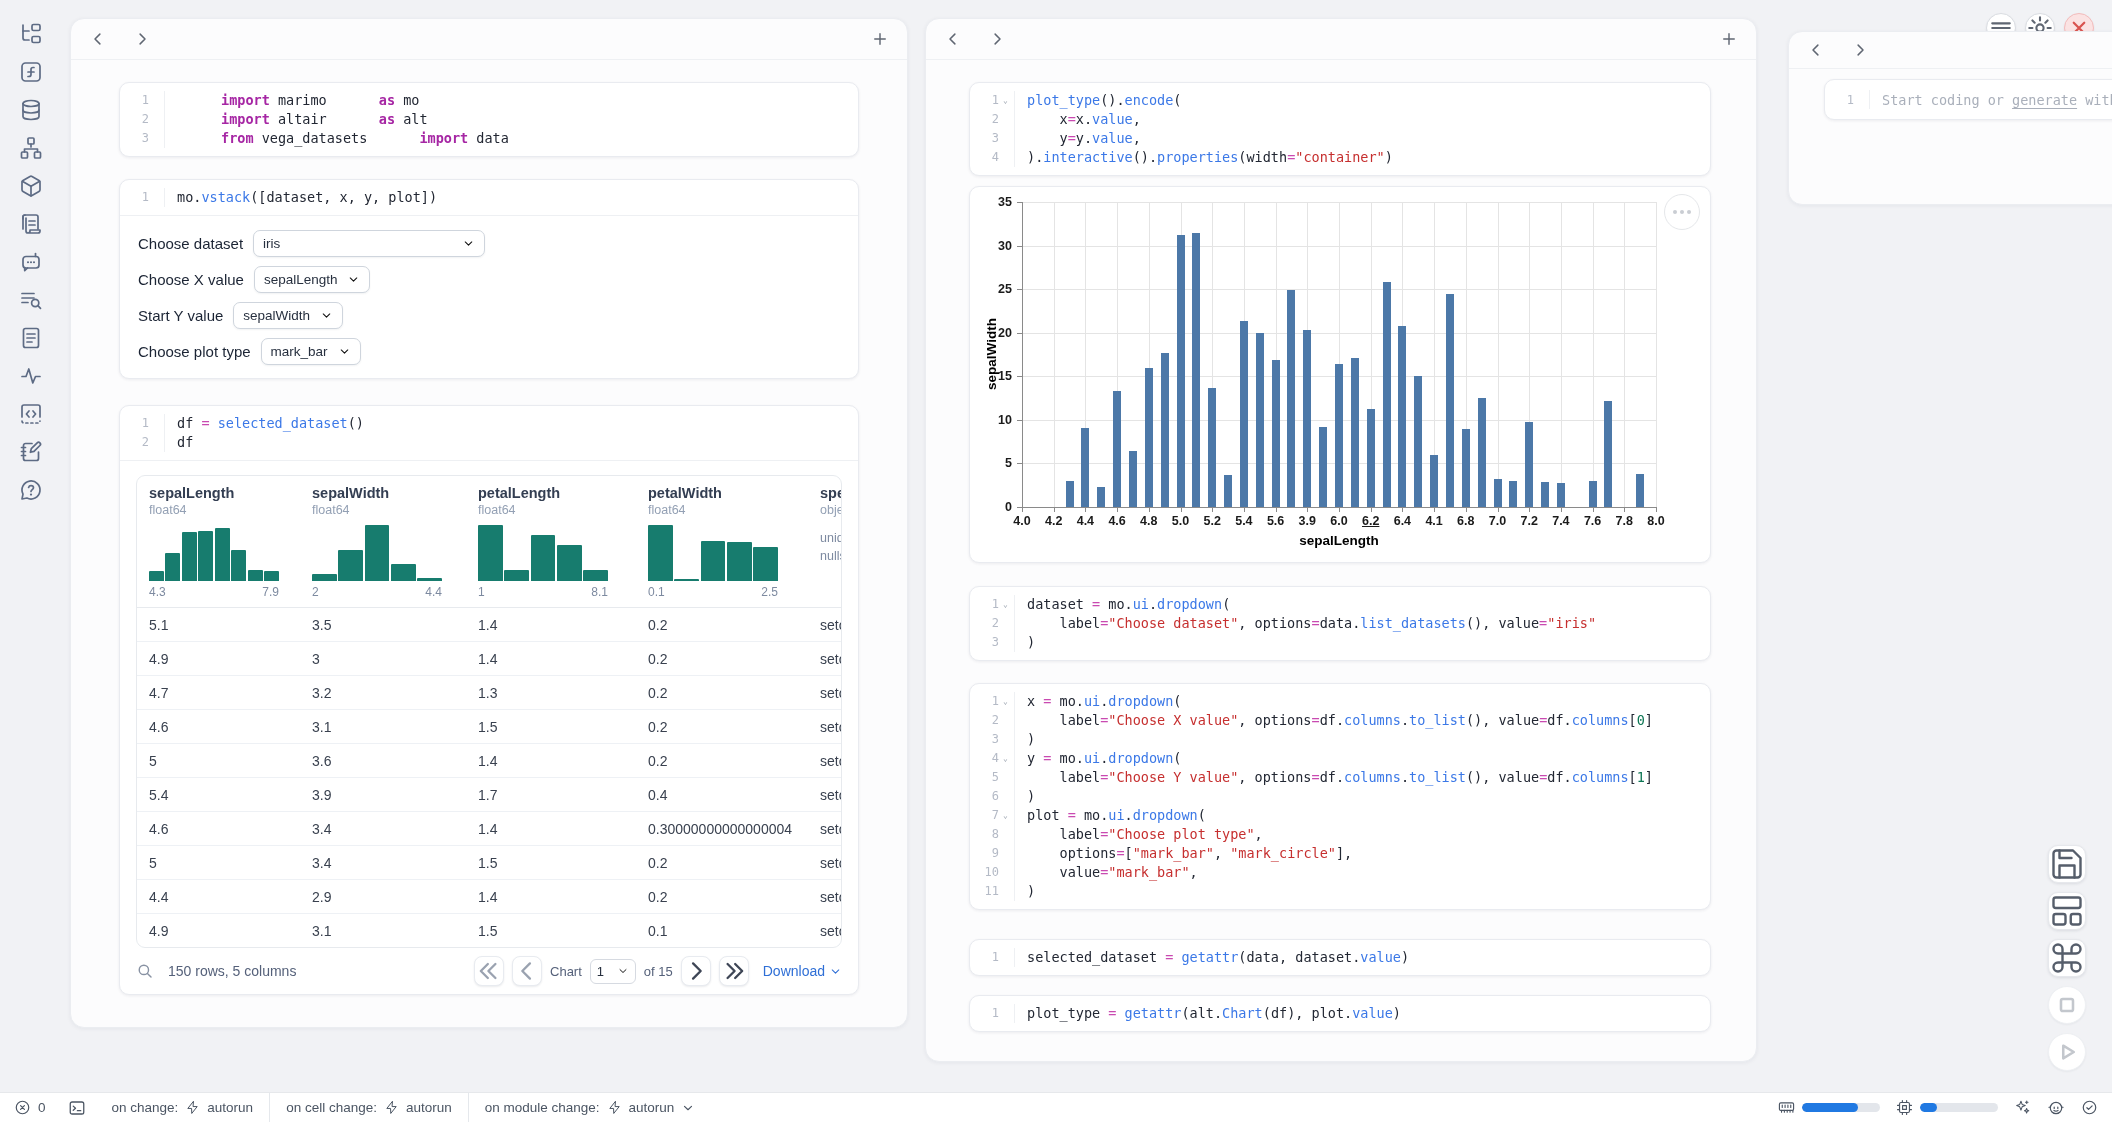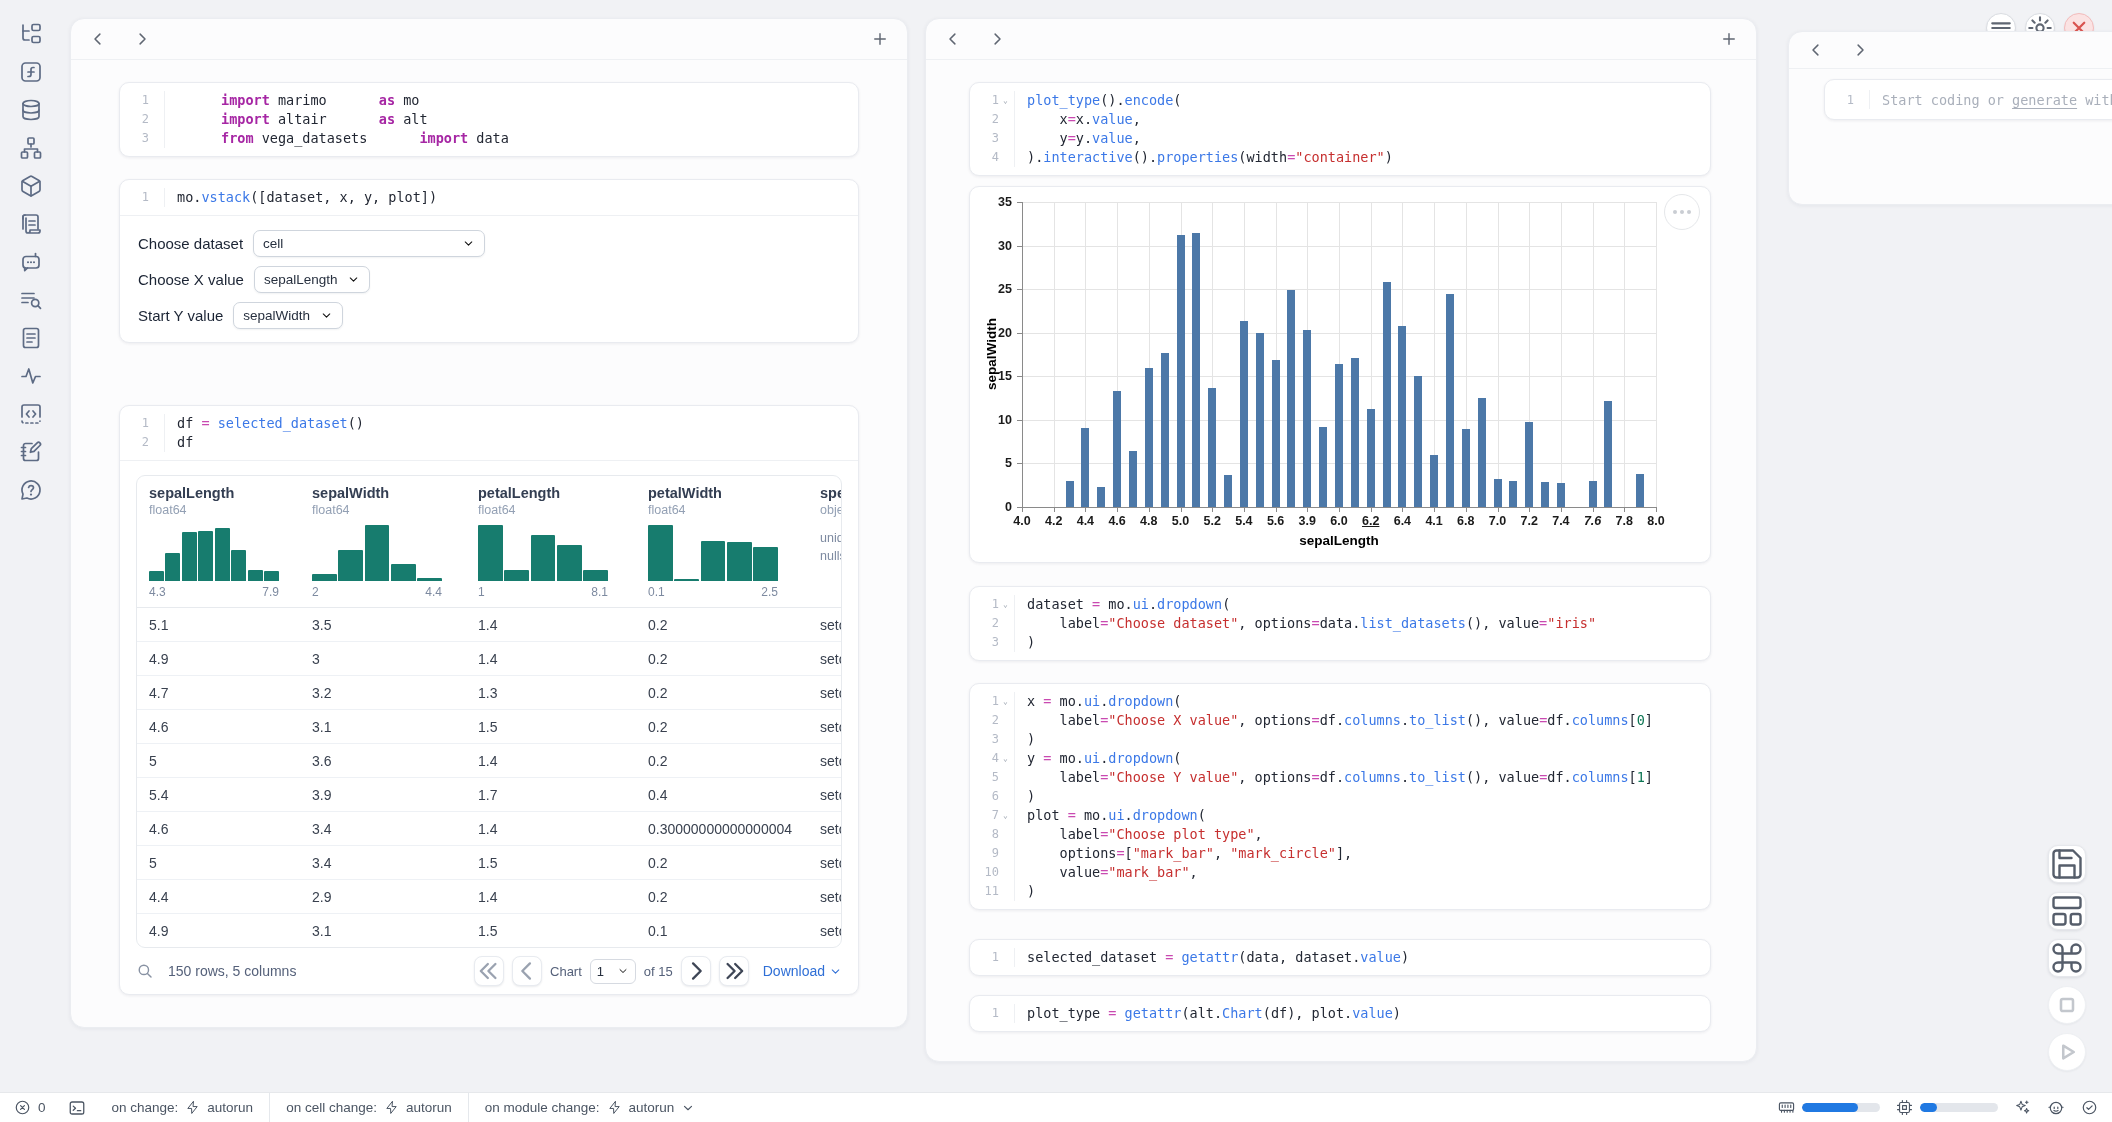--- a/index.html
+++ b/index.html
@@ -305,21 +305,21 @@
             <span class="fold"></span>
           </span>
           <span class="cc">mo.<span class="tok-fn">vstack</span>([dataset, x, y, plot])</span>
         </div>
       </div>
     <div class="divider"></div>
     <div class="controls" id="controls-output">
         <div class="ctl-row">
           <span>Choose dataset</span>
           <span class="select">
-            <span>cell</span>
+            <span>iris</span>
             <span class="sel-chev icon">
               <svg viewBox="0 0 24 24" width="100%" height="100%" fill="none" stroke="currentColor" stroke-width="2" stroke-linecap="round" stroke-linejoin="round">
                 <path d="M6 9.2 12 15l6-5.8"></path>
               </svg>
             </span>
           </span>
         </div>
         <div class="ctl-row">
           <span>Choose X value</span>
           <span class="select">
@@ -328,20 +328,31 @@
               <svg viewBox="0 0 24 24" width="100%" height="100%" fill="none" stroke="currentColor" stroke-width="2" stroke-linecap="round" stroke-linejoin="round">
                 <path d="M6 9.2 12 15l6-5.8"></path>
               </svg>
             </span>
           </span>
         </div>
         <div class="ctl-row">
           <span>Start Y value</span>
           <span class="select">
             <span>sepalWidth</span>
+            <span class="sel-chev icon">
+              <svg viewBox="0 0 24 24" width="100%" height="100%" fill="none" stroke="currentColor" stroke-width="2" stroke-linecap="round" stroke-linejoin="round">
+                <path d="M6 9.2 12 15l6-5.8"></path>
+              </svg>
+            </span>
+          </span>
+        </div>
+        <div class="ctl-row">
+          <span>Choose plot type</span>
+          <span class="select">
+            <span>mark_bar</span>
             <span class="sel-chev icon">
               <svg viewBox="0 0 24 24" width="100%" height="100%" fill="none" stroke="currentColor" stroke-width="2" stroke-linecap="round" stroke-linejoin="round">
                 <path d="M6 9.2 12 15l6-5.8"></path>
               </svg>
             </span>
           </span>
         </div>
       </div>
   </div>
 
@@ -691,21 +702,21 @@
       <div class="xtickm" style="left: 527.5px;"></div>
       <div class="xlab" style="left: 527.5px;">7.0</div>
       <div class="gridv" style="left: 559.2px;"></div>
       <div class="xtickm" style="left: 559.2px;"></div>
       <div class="xlab" style="left: 559.2px;">7.2</div>
       <div class="gridv" style="left: 590.9px;"></div>
       <div class="xtickm" style="left: 590.9px;"></div>
       <div class="xlab" style="left: 590.9px;">7.4</div>
       <div class="gridv" style="left: 622.6px;"></div>
       <div class="xtickm" style="left: 622.6px;"></div>
-      <div class="xlab" style="left: 622.6px; font-style: italic;">7.6</div>
+      <div class="xlab" style="left: 622.6px;">7.6</div>
       <div class="gridv" style="left: 654.3px;"></div>
       <div class="xtickm" style="left: 654.3px;"></div>
       <div class="xlab" style="left: 654.3px;">7.8</div>
       <div class="gridv" style="left: 686px;"></div>
       <div class="xtickm" style="left: 686px;"></div>
       <div class="xlab" style="left: 686px;">8.0</div>
       <div class="plot"></div>
       <div class="cbar" style="left: 95.55px; top: 293.857px; width: 8px; height: 26.1429px; background: rgb(76, 120, 168);"></div>
       <div class="cbar" style="left: 111.4px; top: 240.7px; width: 8px; height: 79.3px; background: rgb(76, 120, 168);"></div>
       <div class="cbar" style="left: 127.25px; top: 299.957px; width: 8px; height: 20.0429px; background: rgb(76, 120, 168);"></div>

